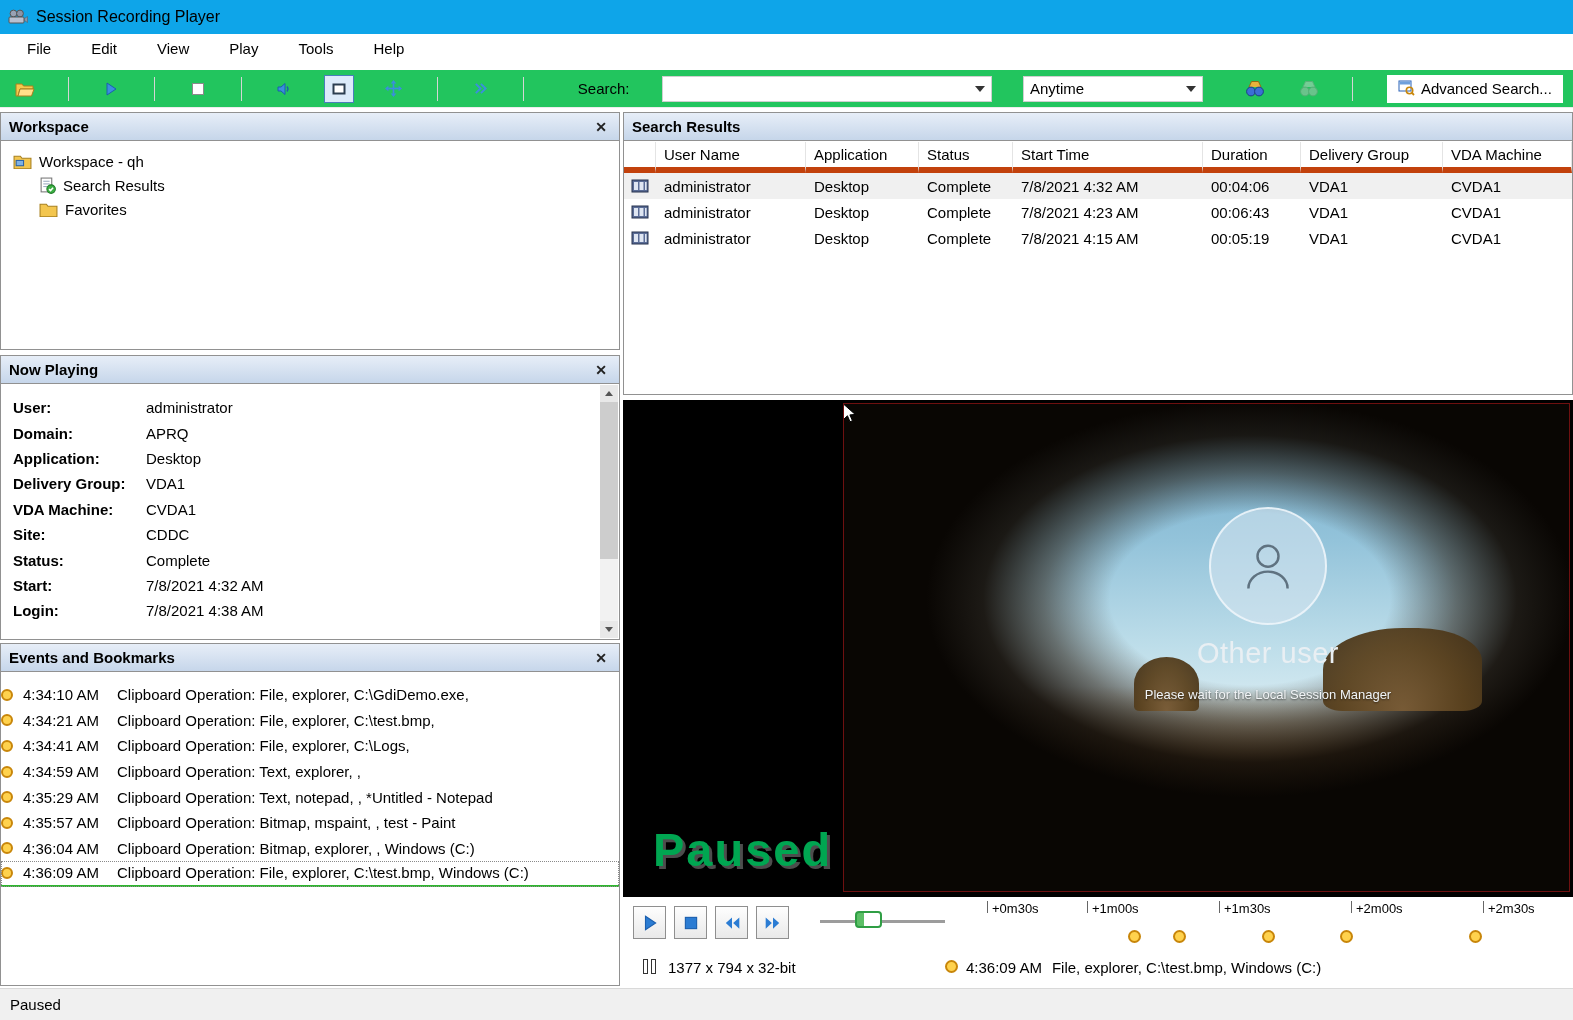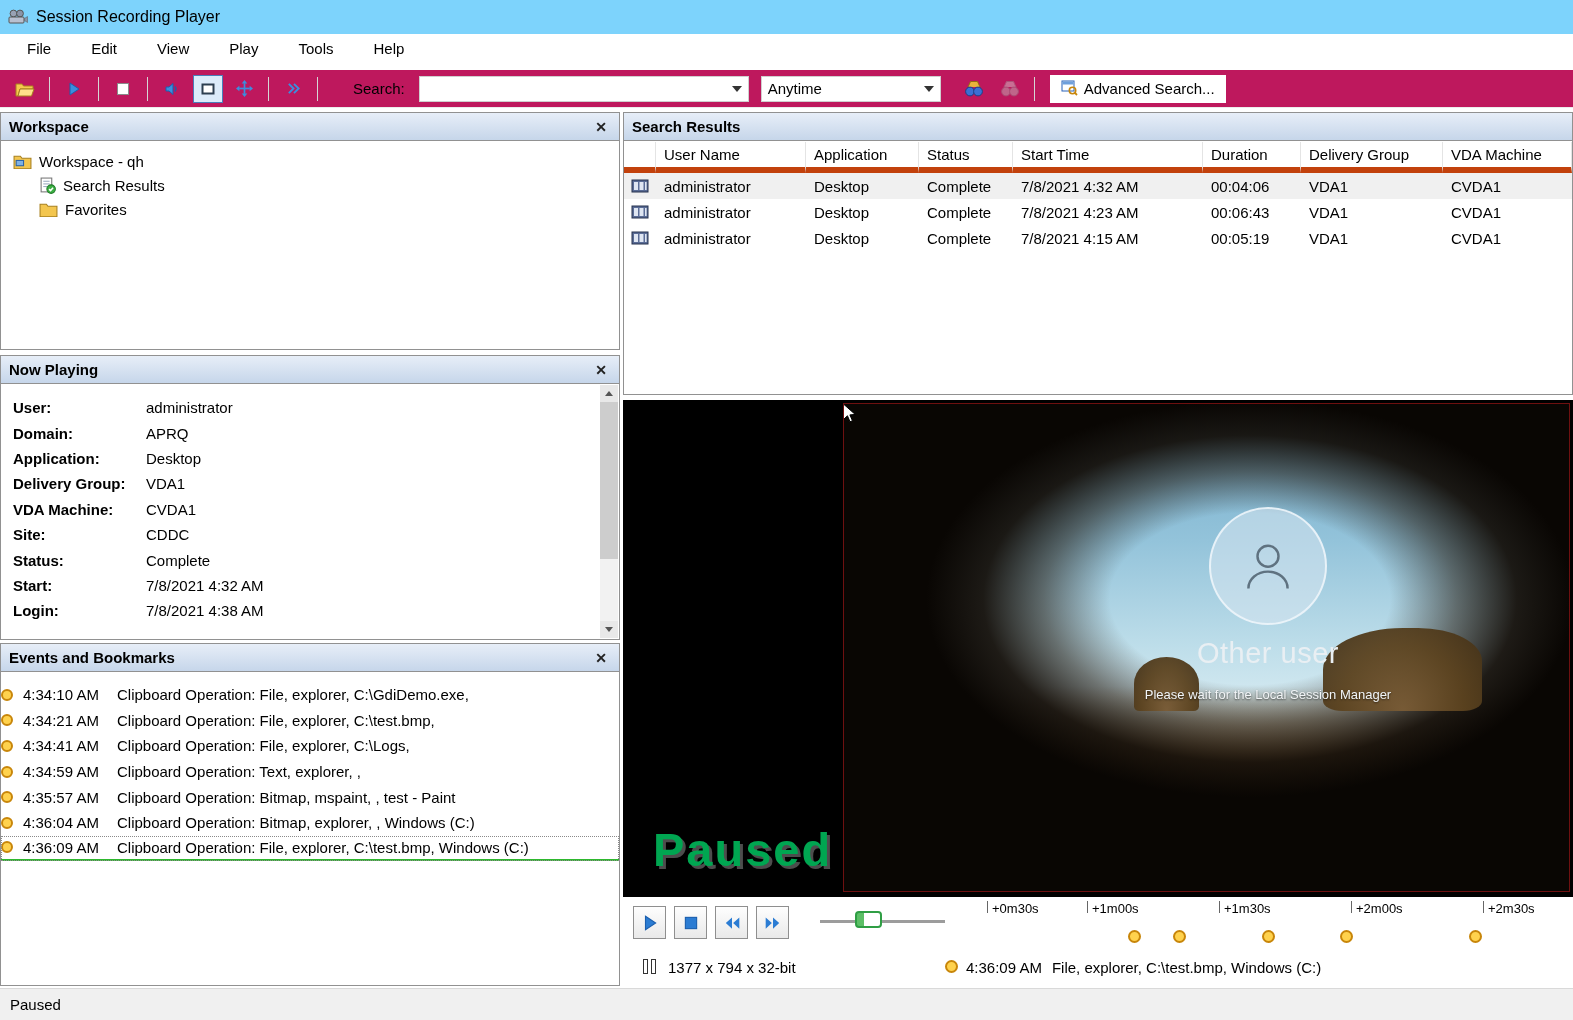--- a/index.html
+++ b/index.html
@@ -1,30 +1,30 @@
 <!DOCTYPE html>
 <html style="--accent: #2b7cd3; --event-dot: #ffd24d; --event-dot-border: #c8860a; --paused-green: #00a651; --selection-green: #2eb82e;"><head>
 <meta charset="utf-8">
 <style>
   * { margin:0; padding:0; box-sizing:border-box; }
   html,body { background:#d4d4d4; }
   body { font-family:"Liberation Sans", sans-serif; font-size:15px; color:#000; }
   .app { position:relative; width:1573px; height:1020px; background:#fff; overflow:hidden; }
 
   
-  .titlebar { height:34px; display:flex; align-items:center; gap:8px; padding-left:8px; background:#7dd3fc; }
+  .titlebar { height:34px; display:flex; align-items:center; gap:8px; padding-left:8px; background:#0ea5e9; }
   .titlebar .title-text { font-size:16px; }
   .app-icon svg { display:block; }
 
   
   .menubar { height:36px; display:flex; align-items:flex-start; padding-left:7px; background:#fff; }
   .menu-item { padding:6px 20px 6px 20px; cursor:default; }
 
   
-  .toolbar { height:38px; display:flex; align-items:center; gap:6px; padding:0 10px; background:#be185d; border-bottom:1px solid #ececec; }
+  .toolbar { height:38px; display:flex; align-items:center; gap:6px; padding:0 10px; background:#22c55e; border-bottom:1px solid #ececec;justify-content:space-between; }
   .tbtn { width:30px; height:28px; display:flex; align-items:center; justify-content:center; background:transparent; border:1px solid transparent; }
   .tbtn.active { border:1px solid #4a7ebb; background:#dcebfa; }
   .tbtn.disabled { opacity:.45; }
   .vsep { width:1px; height:24px; background:#d5d5d5; margin:0 3px; }
   .tb-label { margin-left:26px; margin-right:8px; }
   .combo { height:26px; border:1px solid #cfcfcf; background:#fff; display:flex; align-items:center; justify-content:space-between; padding:0 6px; }
   .combo.search-box { width:330px; }
   .combo.time-box { width:180px; margin-left:6px; }
   .combo-arrow { width:0; height:0; border-left:5px solid transparent; border-right:5px solid transparent; border-top:6px solid #333; }
   .adv-btn { display:flex; align-items:center; gap:6px; height:28px; padding:0 10px; margin-left:6px; background:#fff; border:1px solid transparent; font-size:15px; font-family:"Liberation Sans", sans-serif; }
@@ -355,20 +355,25 @@
           <span class="event-time">4:34:41 AM</span>
           <span class="event-text">Clipboard Operation: File, explorer, C:\Logs,</span>
         </div>
 
         <div class="event-row">
           <span class="event-dot"></span>
           <span class="event-time">4:34:59 AM</span>
           <span class="event-text">Clipboard Operation: Text, explorer, ,</span>
         </div>
 
+        <div class="event-row">
+          <span class="event-dot"></span>
+          <span class="event-time">4:35:29 AM</span>
+          <span class="event-text">Clipboard Operation: Text, notepad, , *Untitled - Notepad</span>
+        </div>
 
         <div class="event-row">
           <span class="event-dot"></span>
           <span class="event-time">4:35:57 AM</span>
           <span class="event-text">Clipboard Operation: Bitmap, mspaint, , test - Paint</span>
         </div>
 
         <div class="event-row">
           <span class="event-dot"></span>
           <span class="event-time">4:36:04 AM</span>

